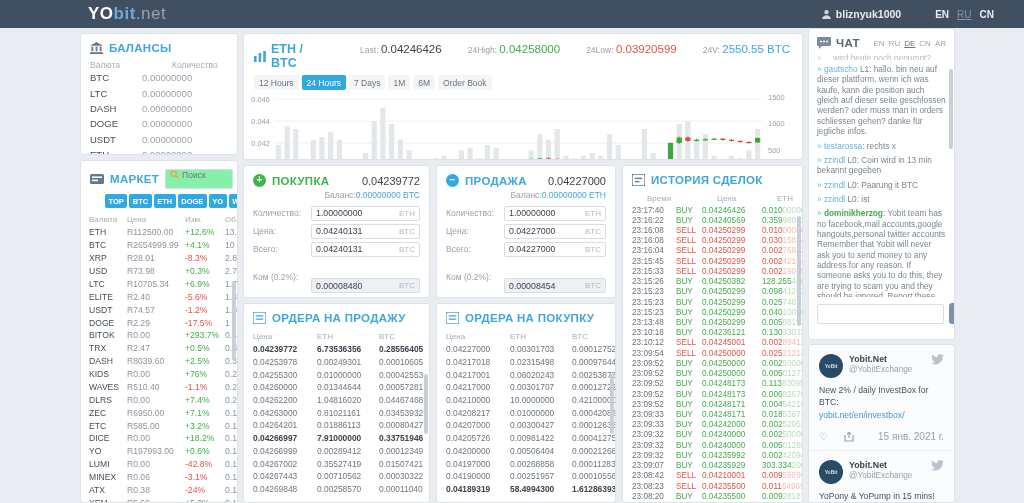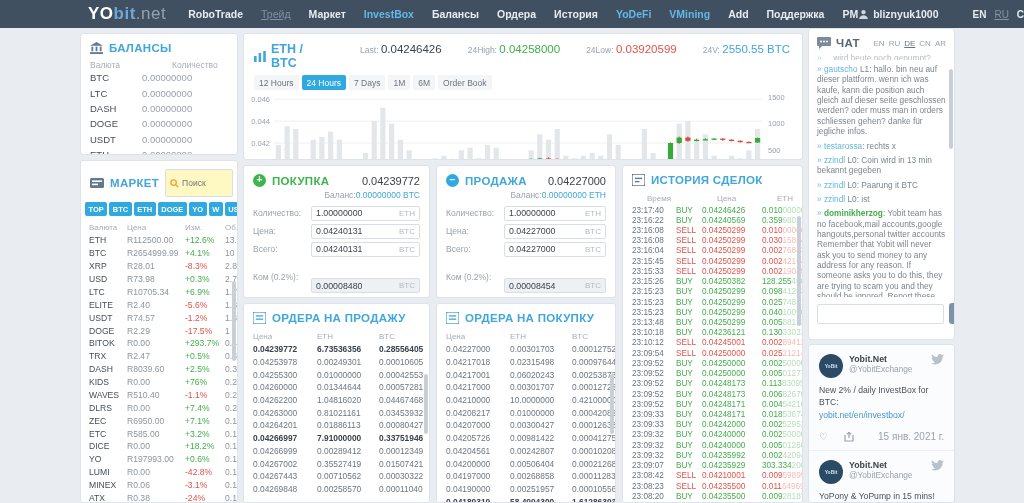--- a/index.html
+++ b/index.html
@@ -40,23 +40,23 @@
 
   
   .tbl-head { display:flex; padding:0 9px; color:#a6adb5; font-size:8.5px; }
   #balances .tbl-head span:last-child { margin-left:52px; }
   .bal-row { display:flex; padding:2.2px 9px; font-size:9.5px; }
   .bal-row .cur { width:52px; color:#474f58; }
   .bal-row .amt { color:#9aa2ab; }
 
   
   #market .p-head { justify-content:space-between; padding-bottom:5px; }
-  #m-search { display:flex; align-items:center; border:1px solid #d8dee4; border-radius:2px; height:28px; padding:0 4px; gap:3px; background:#fef9c3; }
+  #m-search { display:flex; align-items:flex-start; border:1px solid #d8dee4; border-radius:2px; height:20px; padding:0 4px; gap:3px; background:#86efac; }
   #m-search input { border:none; outline:none; width:46px; font-size:8.5px; color:#6b737c; background:transparent; }
-  #m-tabs { display:flex; gap:2px; padding:0 4px 5px 4px; flex-wrap:nowrap; }
+  #m-tabs { display:flex; gap:2px; padding:0 4px 5px 24px; flex-wrap:nowrap; }
   .mtab { background:#2fa9e0; color:#fff; font-size:7.5px; font-weight:bold; padding:2.5px 3.5px; border-radius:2px; cursor:pointer; white-space:nowrap; }
   .m-head { display:grid; grid-template-columns:38px 58px 40px 1fr; padding:2px 8px; color:#a6adb5; font-size:8px; }
   .m-row { display:grid; grid-template-columns:38px 58px 40px 1fr; padding:1.45px 8px; font-size:8.6px; cursor:pointer; }
   .m-row .n { color:#474f58; } .m-row .p { color:#8d959e; } .m-row .v { color:#8d959e; }
   .pos { color:#43ad4c; } .neg { color:#e25349; }
 
   
   #ch-head { display:flex; align-items:baseline; padding:8px 12px 2px 10px; }
   #ch-pair { color:#41a7da; font-size:12.5px; font-weight:bold; margin-right:30px; }
   .ch-kv { font-size:8.5px; color:#9aa2ab; margin-right:26px; white-space:nowrap; }
@@ -123,34 +123,20 @@
   .tw-date { margin-left:auto; font-size:10px; }
   .tw-heart { font-size:10px; cursor:pointer; } .tw-share { margin-left:16px; cursor:pointer; }
 
   .sb { position:absolute; width:4px; border-radius:2px; background:#c9cfd6; }
 </style>
 </head>
 <body>
 
 <div id="navbar">
   <div id="logo"><span class="l1">YO</span><span class="l2">bit</span><span class="l3">.net</span></div>
-  <div id="nav-items">
-      <span class="nav-item normal">RoboTrade</span>
-      <span class="nav-item muted">Трейд</span>
-      <span class="nav-item normal">Маркет</span>
-      <span class="nav-item accent">InvestBox</span>
-      <span class="nav-item normal">Балансы</span>
-      <span class="nav-item normal">Ордера</span>
-      <span class="nav-item normal">История</span>
-      <span class="nav-item accent">YoDeFi</span>
-      <span class="nav-item accent">VMining</span>
-      <span class="nav-item normal">Add</span>
-      <span class="nav-item normal">Поддержка</span>
-      <span class="nav-item normal">PM</span>
-    </div>
   <div id="nav-right">
     <div id="nav-user">
       <span class="icn">
           <svg width="11" height="11" viewBox="0 0 12 12">
             <circle cx="6" cy="3.4" r="2.4" fill="#cfd7df"></circle>
             <path d="M1.2 11c.5-3 2.4-4.2 4.8-4.2s4.3 1.2 4.8 4.2z" fill="#cfd7df"></path>
           </svg>
         </span>
       <span>bliznyuk1000</span>
     </div>
@@ -1030,25 +1016,20 @@
         <span>0.04207000</span>
         <span>0.00300427</span>
         <span>0.00012638</span>
       </div>
       <div class="o-row">
         <span>0.04205726</span>
         <span>0.00981422</span>
         <span>0.00041275</span>
       </div>
       <div class="o-row">
-        <span>0.04204561</span>
-        <span>0.00242807</span>
-        <span>0.00010208</span>
-      </div>
-      <div class="o-row">
         <span>0.04200000</span>
         <span>0.00506404</span>
         <span>0.00021268</span>
       </div>
       <div class="o-row">
         <span>0.04197000</span>
         <span>0.00268858</span>
         <span>0.00011283</span>
       </div>
       <div class="o-row">

